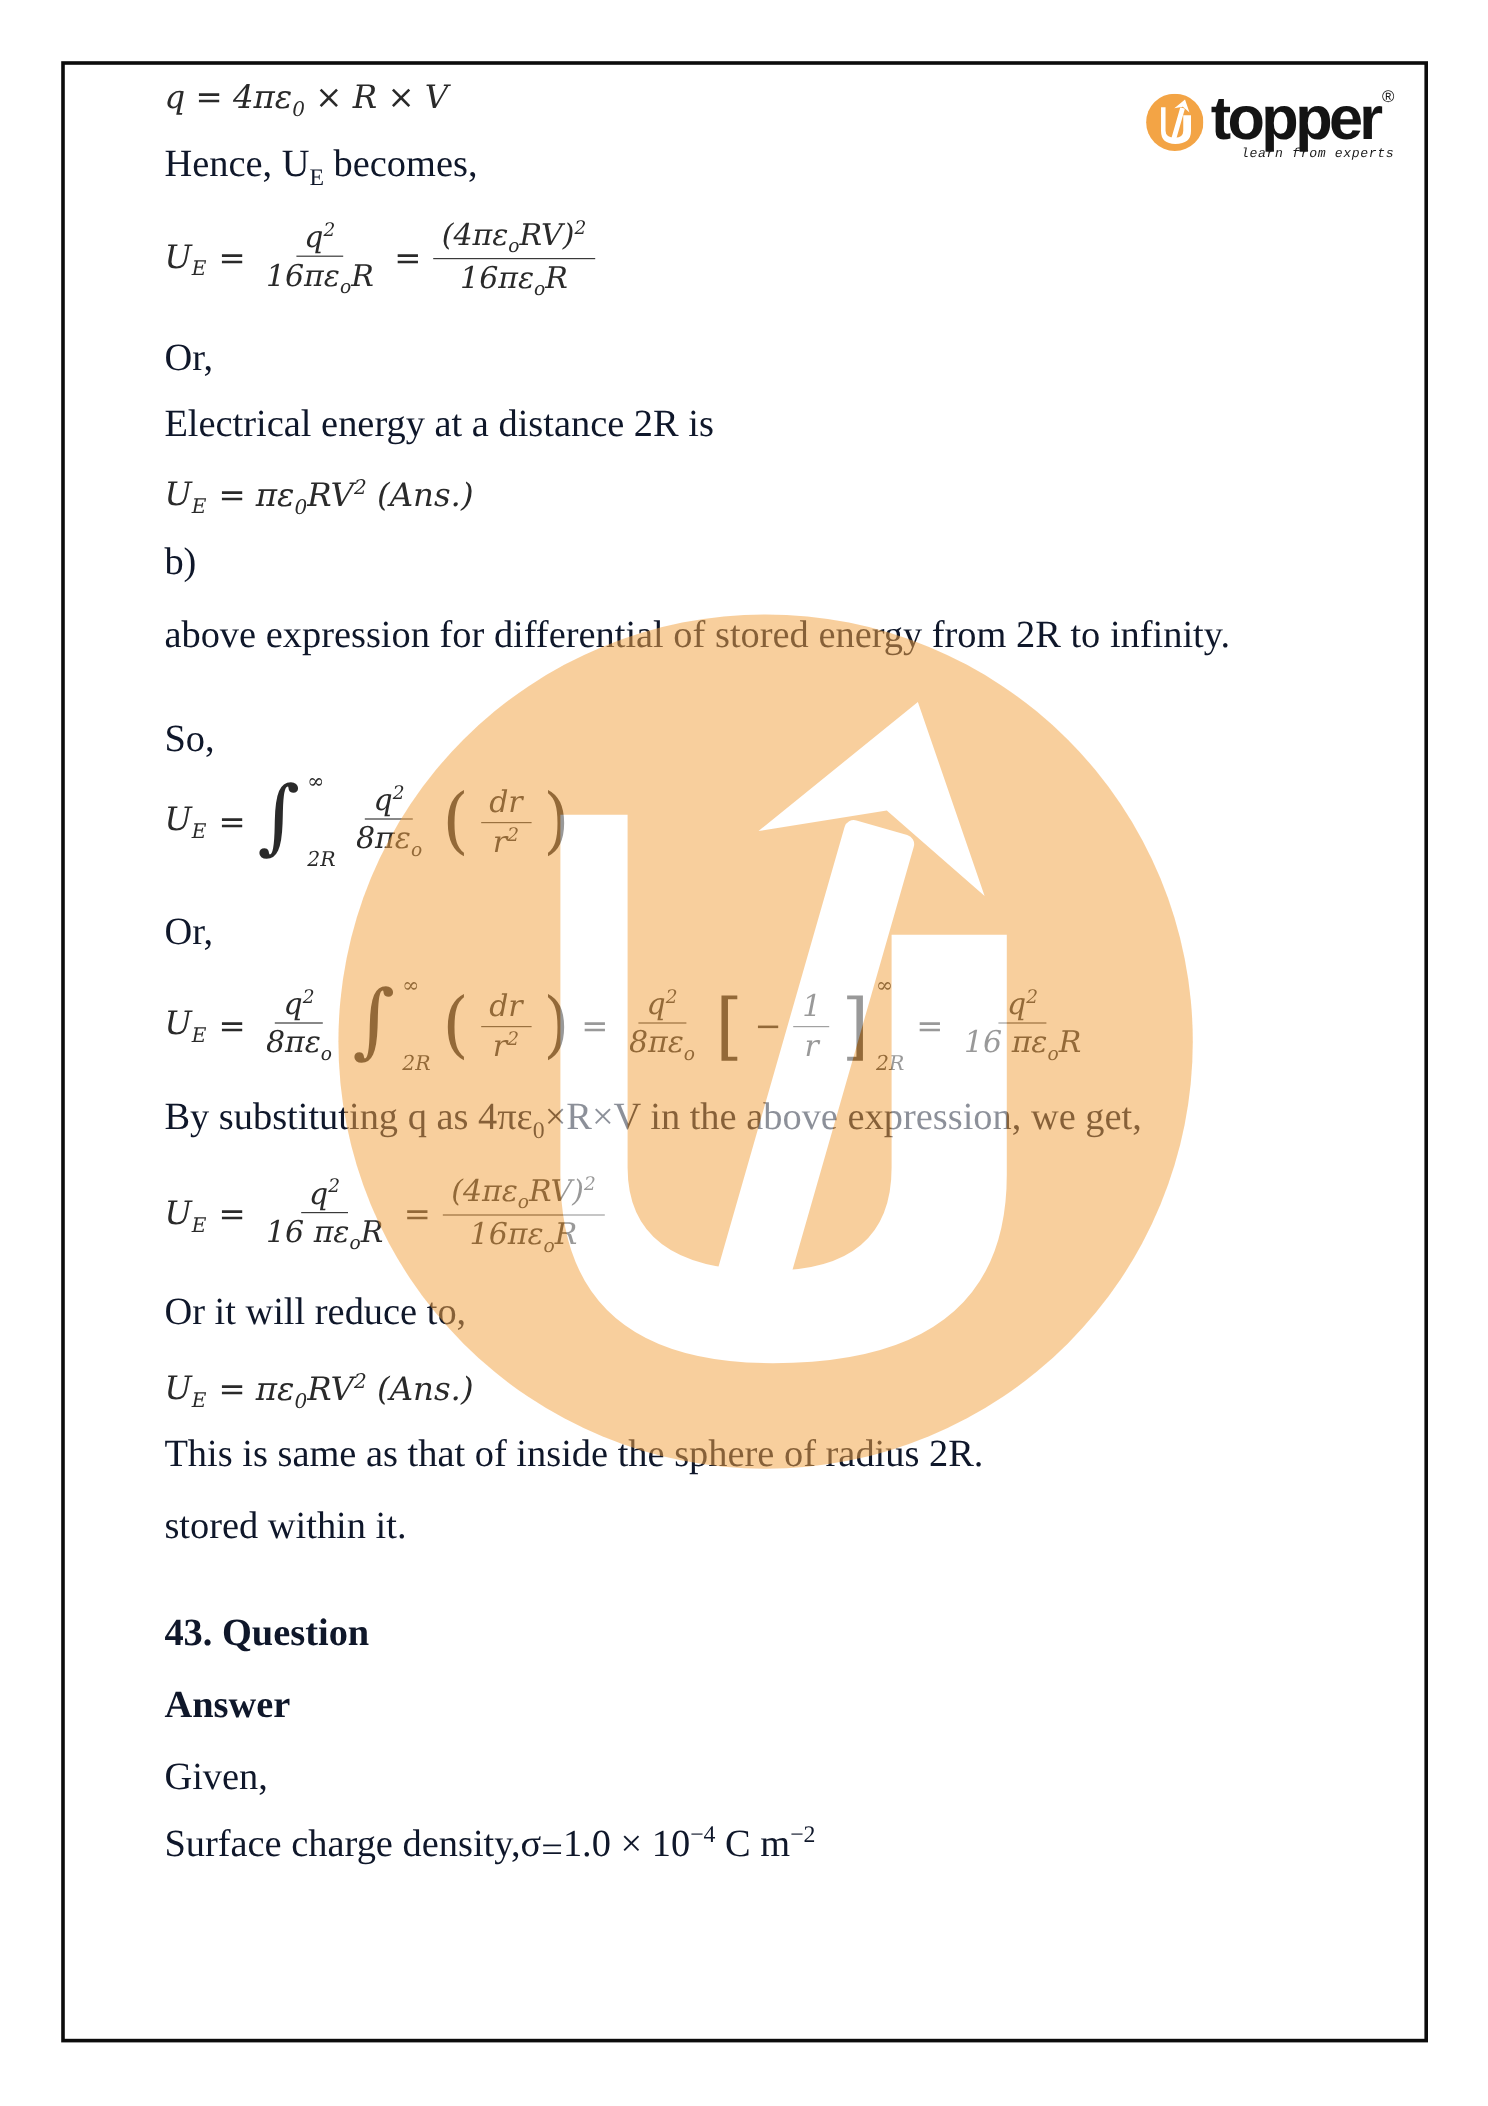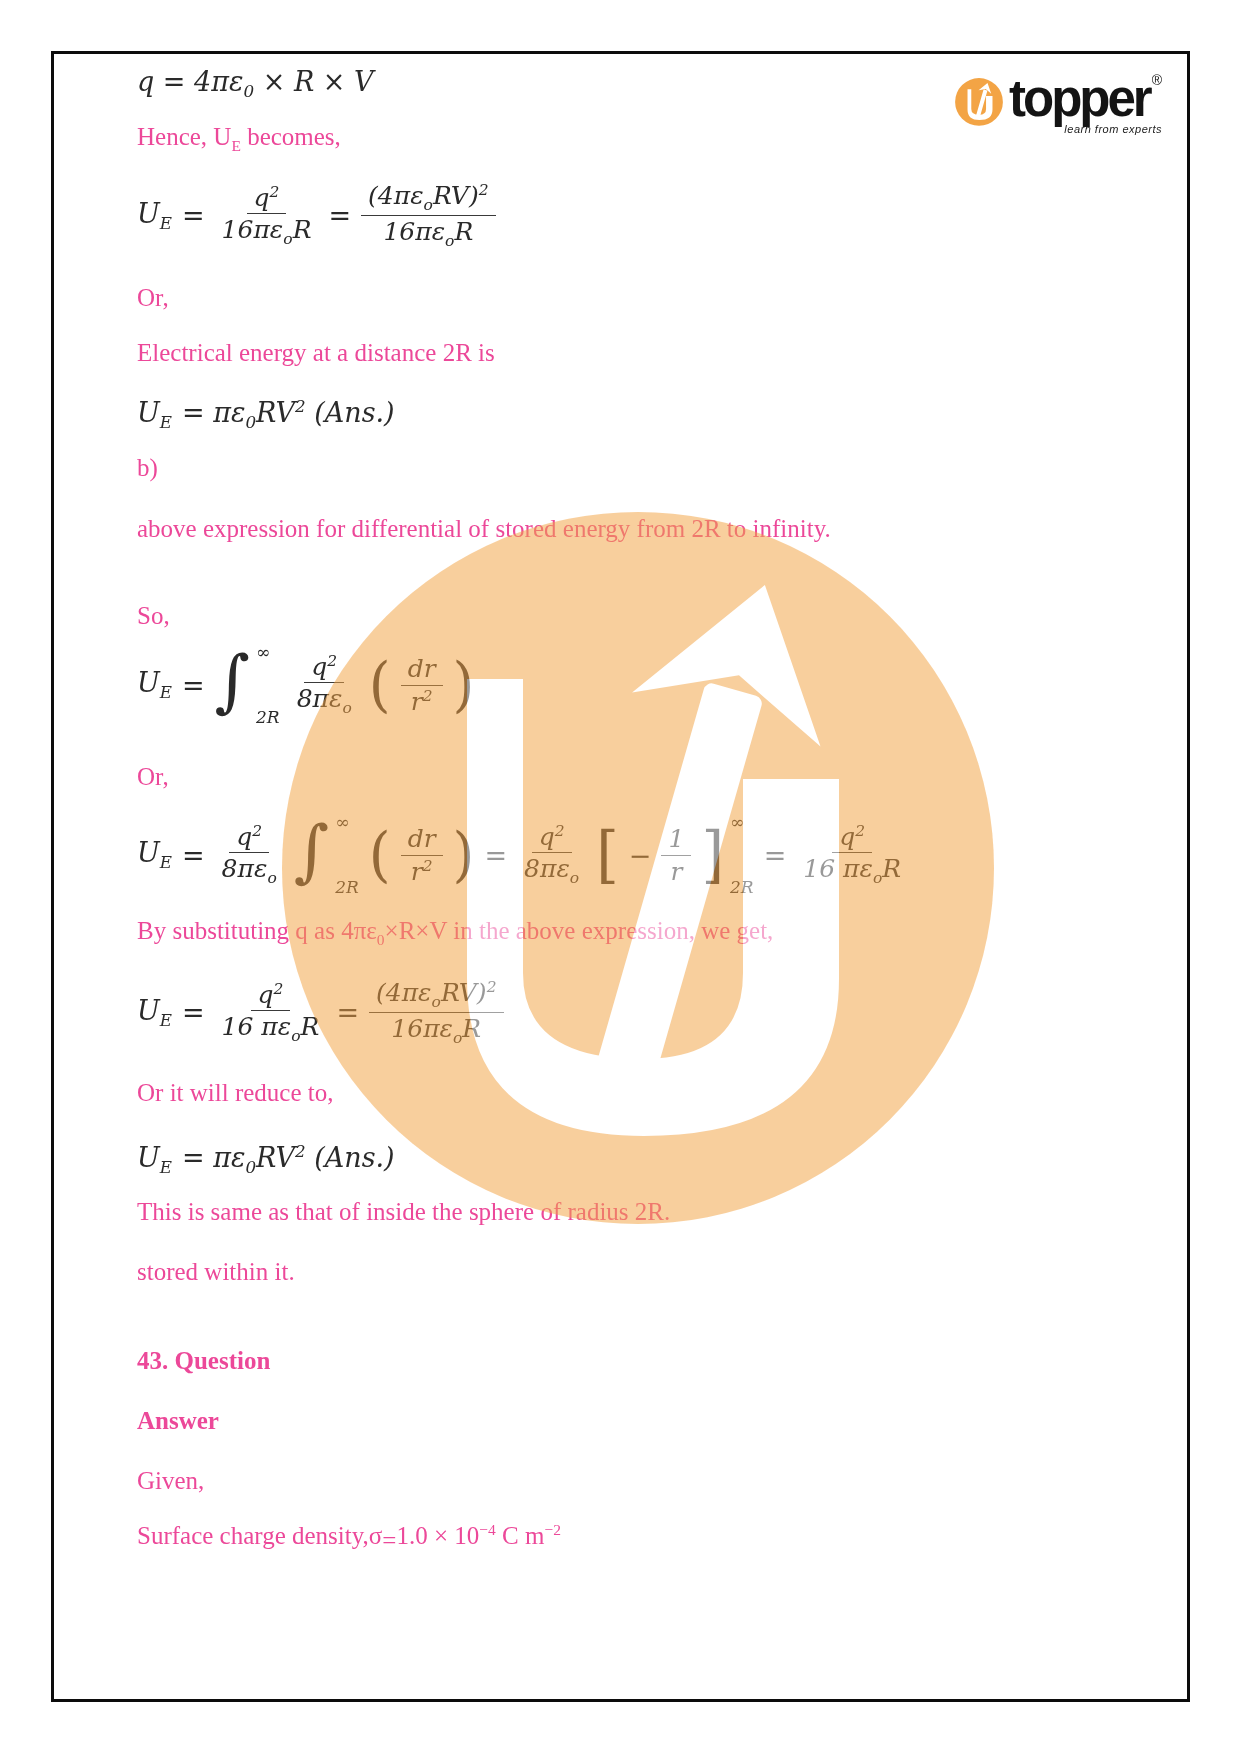--- a/index.html
+++ b/index.html
@@ -5,21 +5,21 @@
   html,body{margin:0;padding:0}
   body{
     width:1240px;height:1755px;position:relative;background:#ffffff;
     font-family:"Liberation Serif",serif;color:#1e1e1e;overflow:hidden;
   }
   .frame{
     position:absolute;left:51px;top:51px;width:1139px;height:1651px;
     border:3px solid #0c0c0c;box-sizing:border-box;background:#ffffff;z-index:0;
   }
   .blk{position:absolute;left:137px;z-index:2}
-  .txt{font-size:25px;line-height:31px;color:#ec4899}
+  .txt{font-size:32px;line-height:31px;color:#0f172a}
   .line{display:block}
   .bold{font-weight:bold}
   
   .math{
     display:flex;align-items:center;column-gap:10px;
     font-family:"DejaVu Serif",serif;font-style:italic;font-size:27px;color:#2a2a2a;
   }
   .math sub, .txt sub{font-size:0.62em}
   .math sup, .txt sup{font-size:0.62em}
   .frac{display:inline-flex;flex-direction:column;align-items:center;font-size:25px;line-height:1.25}
@@ -36,21 +36,21 @@
   .logo{position:absolute;left:955px;top:76px;z-index:3;display:flex;align-items:flex-start}
   .logo-icon{width:48px;height:53px;flex:0 0 auto;margin-top:2px}
   .brand-col{margin-left:6px}
   .brand-row{display:flex;align-items:flex-start}
   .brand{
     font-family:Liberation Sans, sans-serif;font-weight:bold;font-size:51px;
     letter-spacing:-3px;line-height:0.92;color:#141414;
   }
   .reg{font-family:"Liberation Sans",sans-serif;font-size:14px;color:#141414;margin-top:-4px;margin-left:2px}
   .tagline{
-    font-family:Liberation Sans, sans-serif;font-style:italic;font-size:11px;color:#1b1b1b;
+    font-family:Liberation Mono, monospace;font-style:italic;font-size:11px;color:#1b1b1b;
     text-align:right;margin-top:0px;letter-spacing:0.5px;
   }
   
   .watermark{
     position:absolute;left:281px;top:511px;width:714px;height:790px;
     opacity:0.52;z-index:5;pointer-events:none;
   }
   .hidden-defs{position:absolute;width:0;height:0;overflow:hidden}
 </style>
 </head>

